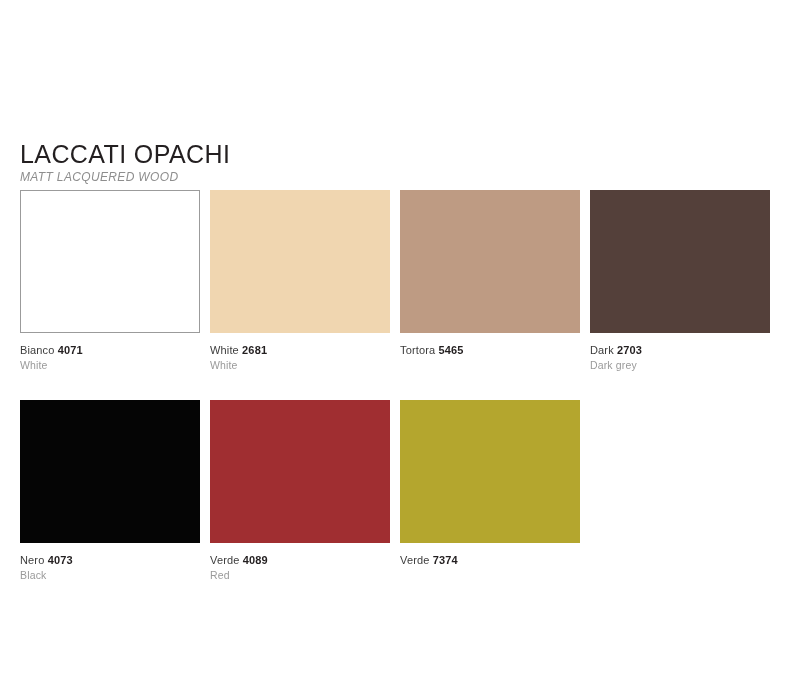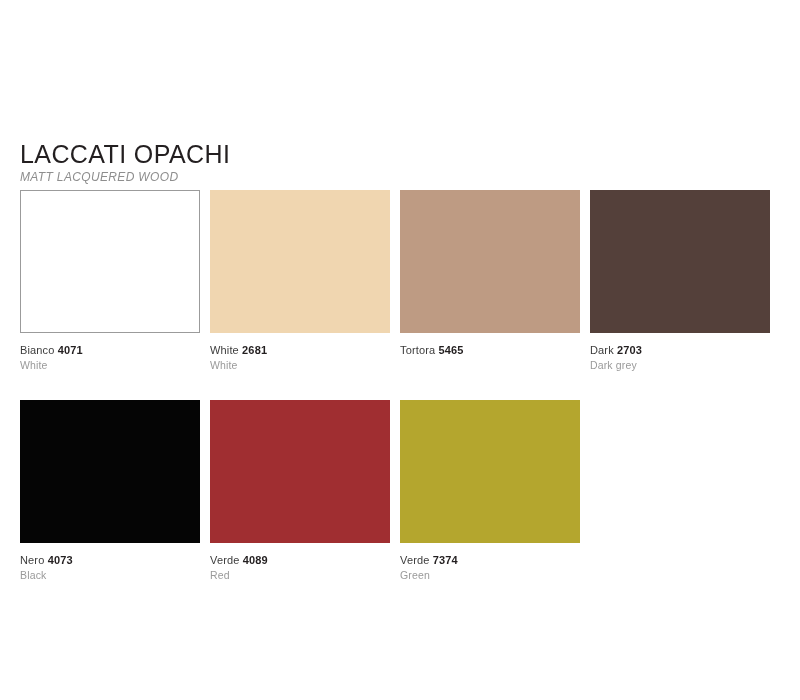--- a/index.html
+++ b/index.html
@@ -185,19 +185,18 @@
         </div>
       </div>
 
       <div class="cell col-2">
         <div class="swatch" style="background: rgb(180, 166, 46);"></div>
         <div class="caption">
           <div class="caption-main">
             <span>Verde</span>
             <span class="code">7374</span>
           </div>
-          <div class="caption-sub">Green</div>
         </div>
       </div>
     </div>
 
   </div>
 </div>
 
 </body></html>

